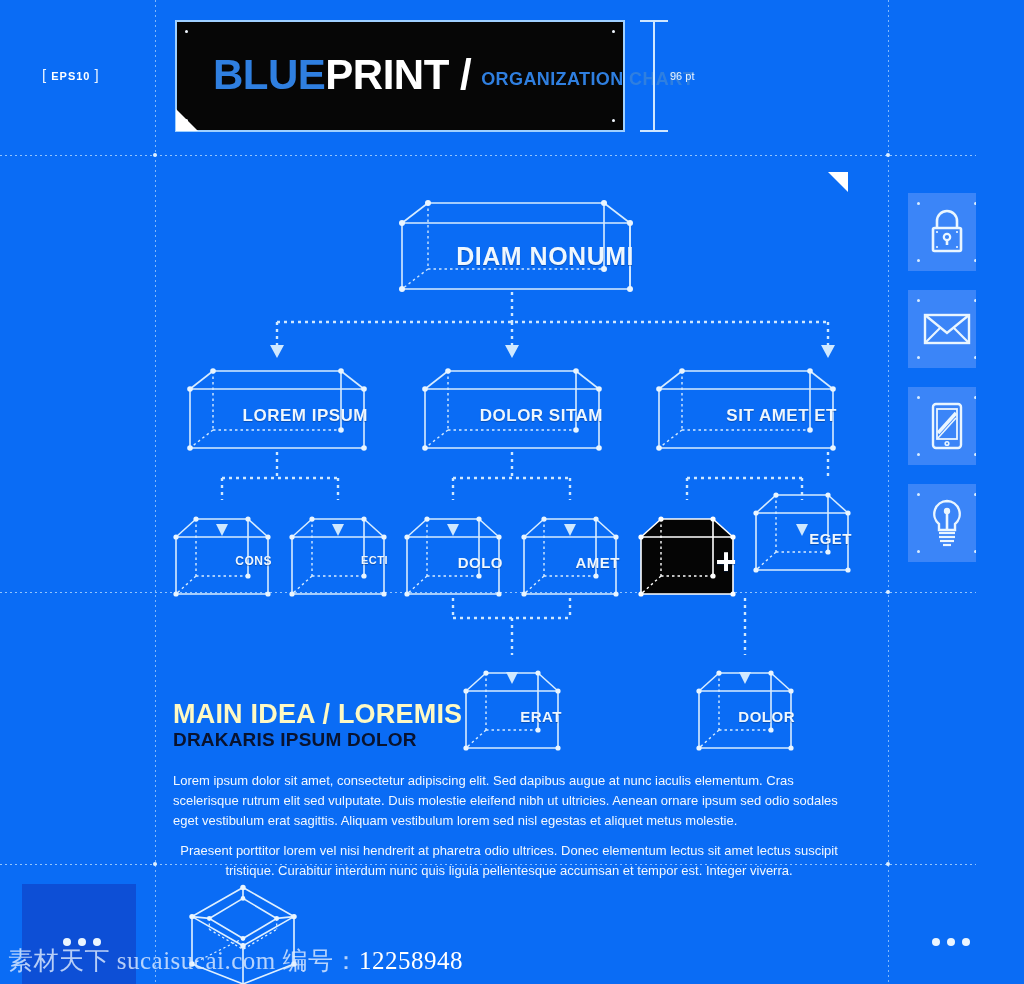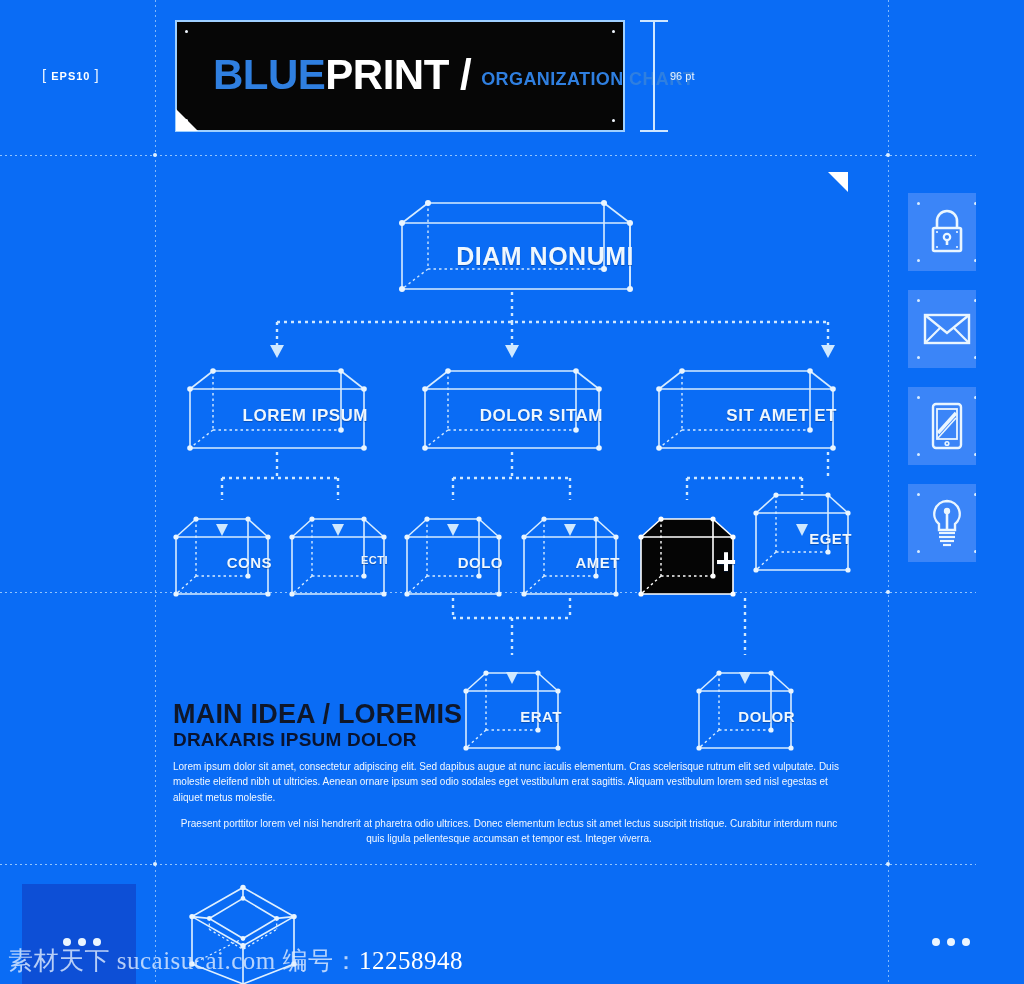--- a/index.html
+++ b/index.html
@@ -100,31 +100,31 @@
     font-family:"Liberation Sans",sans-serif; line-height:1;
   }
 
   
   #wires { position:absolute; left:0; top:0; width:1024px; height:984px; }
 
   
   #idea { position:absolute; left:173px; top:700px; width:680px; }
   #idea h1 {
     font-family:"Liberation Sans Narrow","Liberation Sans",sans-serif;
-    font-size:27px; font-weight:bold; color:#0f172a; letter-spacing:.2px;
+    font-size:27px; font-weight:bold; color:#fef9c3; letter-spacing:.2px;
     line-height:1.05;
   }
   #idea h2 {
     font-family:"Liberation Sans Narrow","Liberation Sans",sans-serif;
     font-size:19px; font-weight:bold; color:#09132f; letter-spacing:.2px;
     line-height:1.1; margin-top:2px;
   }
   #idea .body {
-    margin-top:8px; width:672px;
-    color:#f2f8ff; font-size:10px; line-height:1.52;
+    margin-top:20px; width:672px;
+    color:#f2f8ff; font-size:13px; line-height:1.52;
     font-family:"Liberation Sans Narrow","Liberation Sans",sans-serif;
   }
   #idea .body p + p { margin-top:11px;text-align:center; }
 
   
   #icon-rail { position:absolute; left:908px; top:193px; width:78px; }
   .icon-tile {
     position:relative; width:78px; height:78px;
     background:#3b85f8; margin-bottom:19px;
   }
@@ -380,21 +380,21 @@
       <g fill="#e9f5ff">
         <circle cx="24" cy="23" r="2.6"></circle>
           <circle cx="76" cy="23" r="2.6"></circle>
         <circle cx="4" cy="41" r="2.6"></circle>
           <circle cx="96" cy="41" r="2.6"></circle>
         <circle cx="4" cy="98" r="2.6"></circle>
           <circle cx="96" cy="98" r="2.6"></circle>
         <circle cx="76" cy="80" r="2.6"></circle>
       </g>
     </svg>
-    <div class="label" style="top:58px; font-size:15px;">CONS</div>
+    <div class="label" style="top:58px; font-size:12px;">CONS</div>
   </div>
 
   <div class="cube" style="left:288px; top:496px; width:100px; height:102px;">
     <svg width="100" height="102" viewBox="0 0 100 102">
       <g stroke="#d7ecff" fill="none" stroke-width="1.6">
         <g stroke-dasharray="2.5 3" stroke-width="1.4">
           <path d="M24,23 L24,80"></path>
             <path d="M24,80 L4,98"></path>
             <path d="M24,80 L76,80"></path>
         </g>

